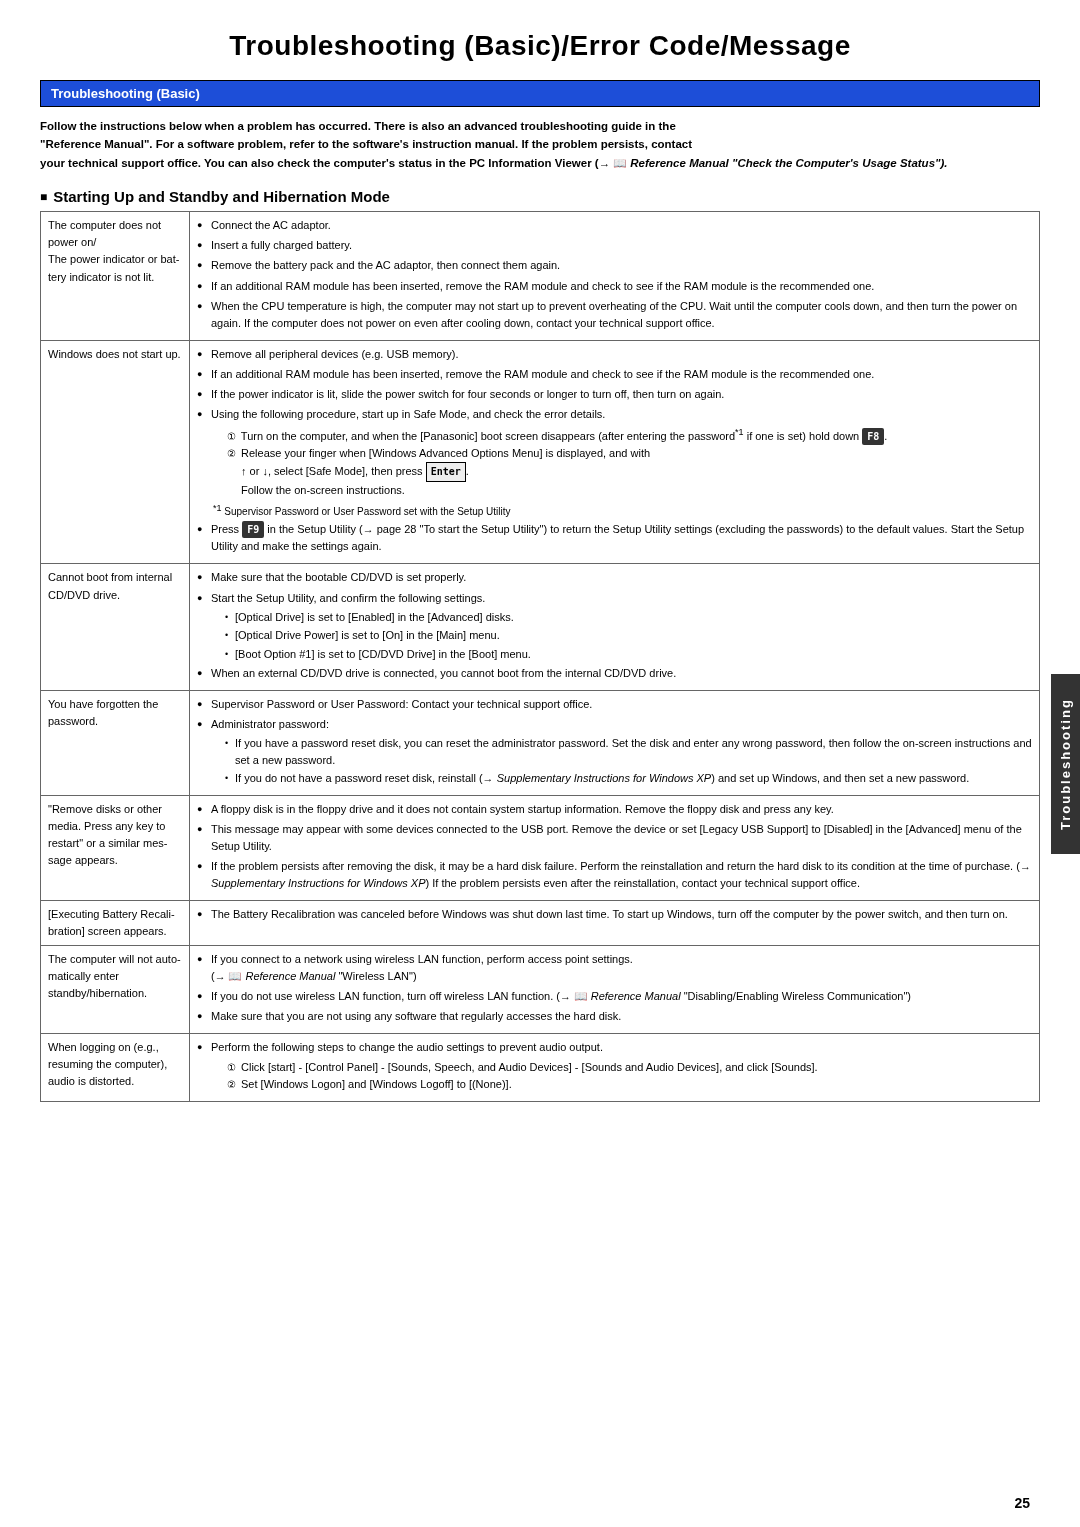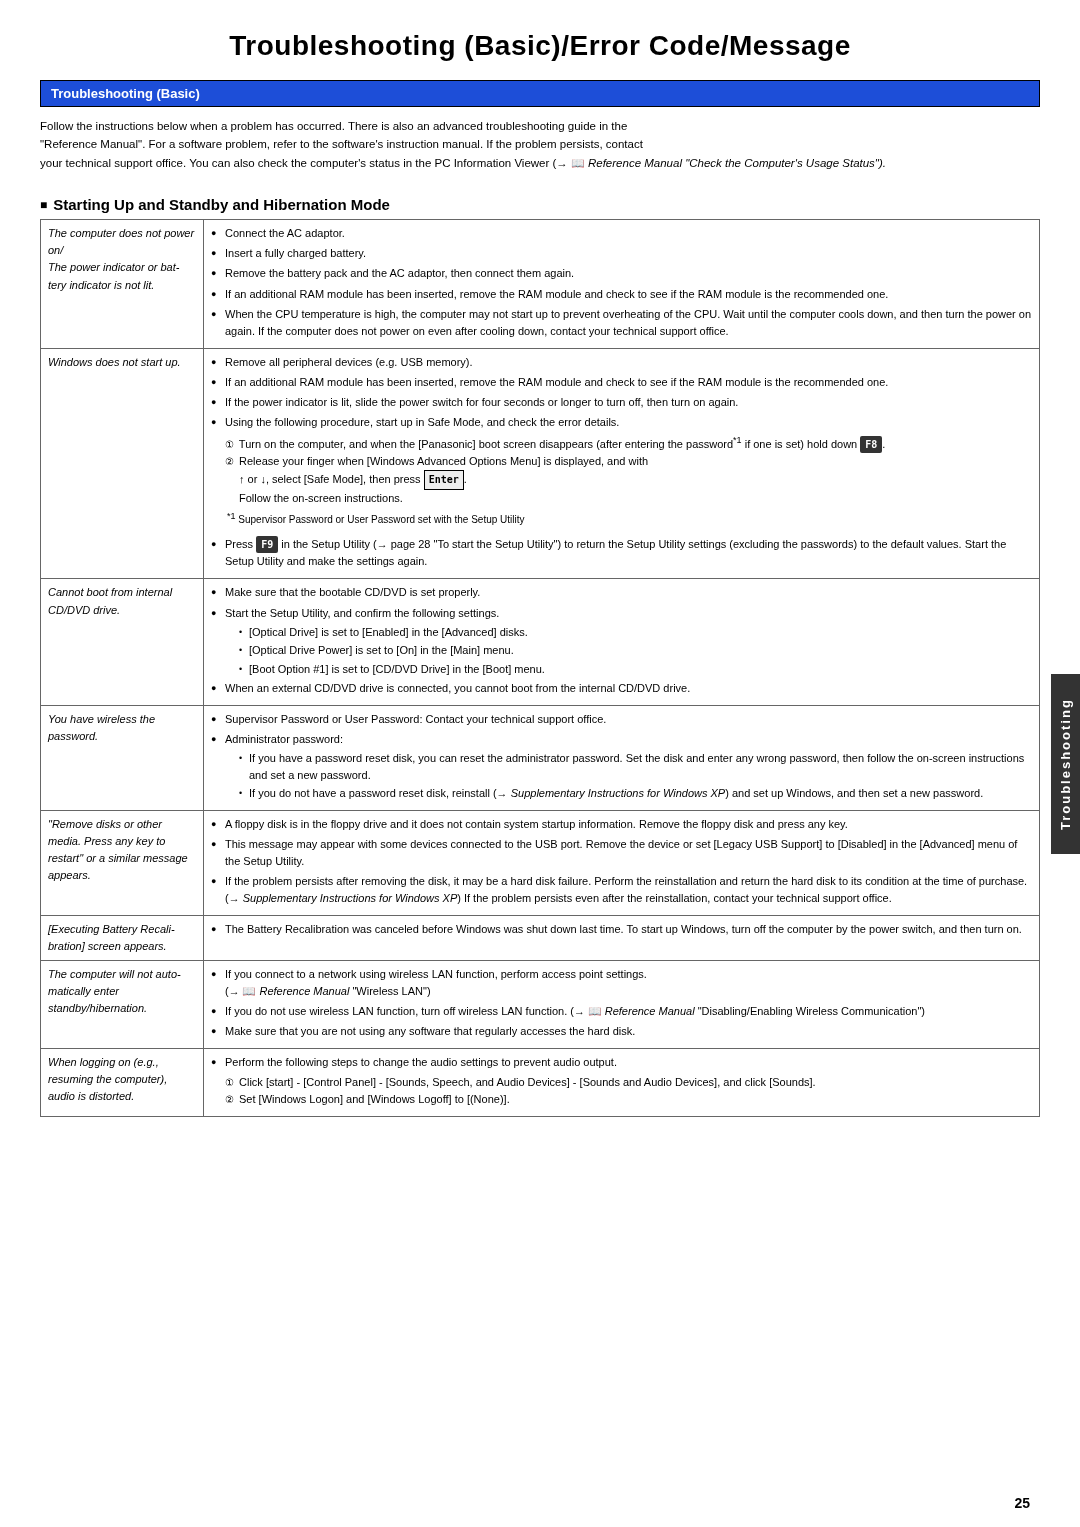--- a/index.html
+++ b/index.html
@@ -25,21 +25,22 @@
       color: #fff;
       font-weight: bold;
       font-size: 13px;
       padding: 5px 10px;
       margin-bottom: 10px;
       border: 1px solid #000;
     }
     .intro-text {
       font-size: 11.5px;
       line-height: 1.6;
-      margin-bottom: 24px;
+      margin-bottom: 16px;
+      font-weight: bold;
     }
     .italic { font-style: italic; }
     .sub-header {
       font-size: 15px;
       font-weight: bold;
       margin: 10px 0 6px 0;
       display: flex;
       align-items: center;
       gap: 6px;
     }
@@ -52,23 +53,22 @@
       border-collapse: collapse;
       font-size: 11px;
     }
     table.trouble-table td {
       border: 1px solid #666;
       padding: 5px 7px;
       vertical-align: top;
       line-height: 1.55;
     }
     table.trouble-table td:first-child {
-      width: 163px;
+      width: 149px;
       font-size: 11px;
-      font-style: italic;
     }
     .bullet-list {
       list-style: none;
       padding: 0;
       margin: 0;
     }
     .bullet-list li {
       padding-left: 14px;
       position: relative;
       margin-bottom: 3px;
@@ -155,21 +155,21 @@
       right: 50px;
       font-size: 14px;
       font-weight: bold;
     }
     .book-icon {
       display: inline-block;
       font-size: 11px;
     }
     .ref-italic { font-style: italic; }
     .indent-block {
-      margin-left: 0;
+      margin-left: 16px;
     }
   </style>
 </head>
 <body>
 
 <h1 class="page-title">Troubleshooting (Basic)/Error Code/Message</h1>
 
 <div class="section-header">Troubleshooting (Basic)</div>
 
 <p class="intro-text">
@@ -208,21 +208,21 @@
           <li>Using the following procedure, start up in Safe Mode, and check the error details.
             <div class="indent-block" style="margin-top:3px;">
               <span class="circled-num">①</span> Turn on the computer, and when the [Panasonic] boot screen disappears (after enter­ing the password<span class="footnote-marker">*1</span> if one is set) hold down <span class="key-badge">F8</span>.<br>
               <span class="circled-num">②</span> Release your finger when [Windows Advanced Options Menu] is displayed, and with<br>
               <span style="margin-left:14px;text-align:center;">↑ or ↓, select [Safe Mode], then press <span class="key-box">Enter</span>.</span><br>
               <span style="margin-left:14px;">Follow the on-screen instructions.</span>
             </div>
           </li>
         </ul>
         <div class="footnote-text"><span class="footnote-marker">*1</span>  Supervisor Password or User Password set with the Setup Utility</div>
-        <ul class="bullet-list" style="margin-top:9px;">
+        <ul class="bullet-list" style="margin-top:2px;">
           <li>Press <span class="key-badge">F9</span> in the Setup Utility (→ page 28 "To start the Setup Utility") to return the Setup Utility settings (excluding the passwords) to the default values. Start the Setup Utility and make the settings again.</li>
         </ul>
       </td>
     </tr>
 
     <tr>
       <td>Cannot boot from internal CD/DVD drive.</td>
       <td>
         <ul class="bullet-list">
           <li>Make sure that the bootable CD/DVD is set properly.</li>
@@ -232,21 +232,21 @@
               <li>[Optical Drive Power] is set to [On] in the [Main] menu.</li>
               <li>[Boot Option #1] is set to [CD/DVD Drive] in the [Boot] menu.</li>
             </ul>
           </li>
           <li>When an external CD/DVD drive is connected, you cannot boot from the internal CD/DVD drive.</li>
         </ul>
       </td>
     </tr>
 
     <tr>
-      <td>You have wireless the password.</td>
+      <td>You have forgotten the password.</td>
       <td>
         <ul class="bullet-list">
           <li>Supervisor Password or User Password: Contact your technical support office.</li>
           <li>Administrator password:
             <ul class="sub-bullet">
               <li>If you have a password reset disk, you can reset the administrator password. Set the disk and enter any wrong password, then follow the on-screen instructions and set a new password.</li>
               <li>If you do not have a password reset disk, reinstall (→ <span class="italic">Supplementary Instructions for Windows XP</span>) and set up Windows, and then set a new password.</li>
             </ul>
           </li>
         </ul>

